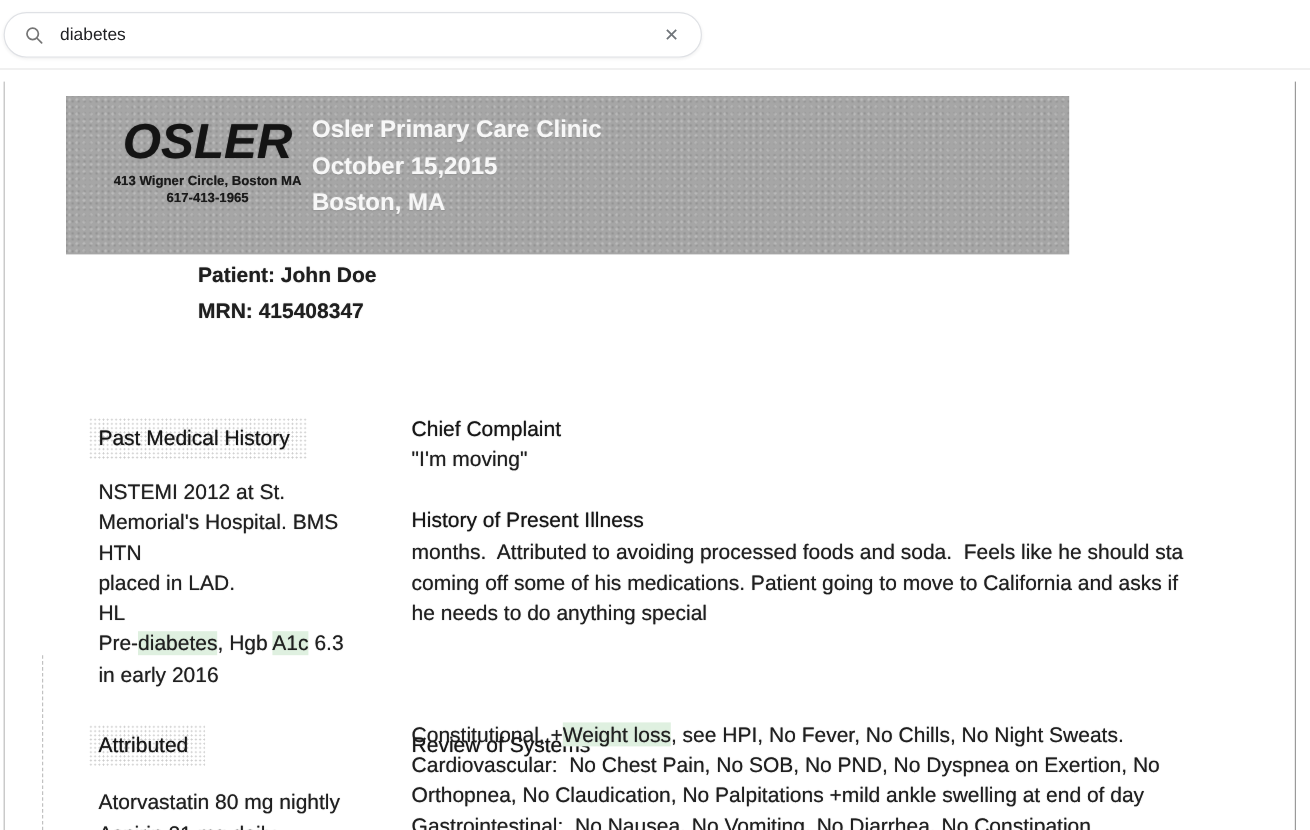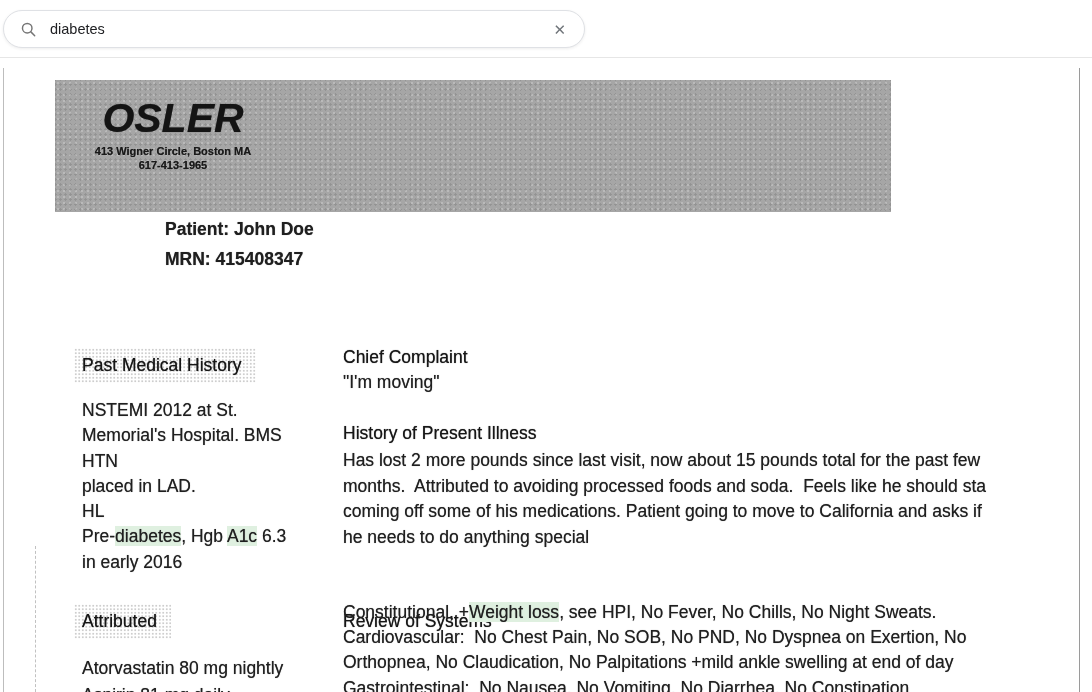--- a/index.html
+++ b/index.html
@@ -89,20 +89,25 @@
 <div class="scan-artifact-line"></div>
 
 <div class="banner">
   <div class="logo-block">
     <div class="logo-text">OSLER</div>
     <div class="logo-addr">
       <div>413 Wigner Circle, Boston MA</div>
       <div>617-413-1965</div>
     </div>
   </div>
+  <div class="banner-right">
+    <div>Osler Primary Care Clinic</div>
+    <div>October 15,2015</div>
+    <div>Boston, MA</div>
+  </div>
 </div>
 
 <div class="patient-block scan-text">
   <div>Patient: John Doe</div>
   <div>MRN: 415408347</div>
 </div>
 
 <div class="pmh-heading scan-head">
   <span class="noise-pad">Past Medical History</span>
 </div>
@@ -111,17 +116,17 @@
 <div class="meds-heading scan-head">
   <span class="noise-pad">Attributed</span>
 </div>
 <div class="meds-lines scan-text"><div>Atorvastatin 80 mg nightly</div><div>Aspirin 81 mg daily</div></div>
 
 <div class="right-col">
   <div class="cc-heading scan-head">Chief Complaint</div>
   <div class="cc-body scan-text">"I'm moving"</div>
 
   <div class="hpi-heading scan-head">History of Present Illness</div>
-  <div class="hpi-lines scan-text"><div>Has lost 2 more pounds since last visit, now about 15 pounds total for the past few</div><div>months.  Attributed to avoiding processed foods and soda.  Feels like he should sta</div><div>coming off some of his medications. Patient going to move to California and asks if</div><div>he needs to do anything special</div></div>
+  <div class="hpi-lines scan-text"><div>months.  Attributed to avoiding processed foods and soda.  Feels like he should sta</div><div>coming off some of his medications. Patient going to move to California and asks if</div><div>he needs to do anything special</div></div>
 
   <div class="ros-heading scan-head">Review of Systems</div>
   <div class="ros-lines scan-text"><div><span>Constitutional, +</span><span class="hl">Weight loss</span><span>, see HPI, No Fever, No Chills, No Night Sweats.</span></div><div><span>Cardiovascular:  No Chest Pain, No SOB, No PND, No Dyspnea on Exertion, No</span></div><div><span>Orthopnea, No Claudication, No Palpitations +mild ankle swelling at end of day</span></div><div><span>Gastrointestinal:  No Nausea, No Vomiting, No Diarrhea, No Constipation</span></div></div>
 </div>
 
 </body></html>

